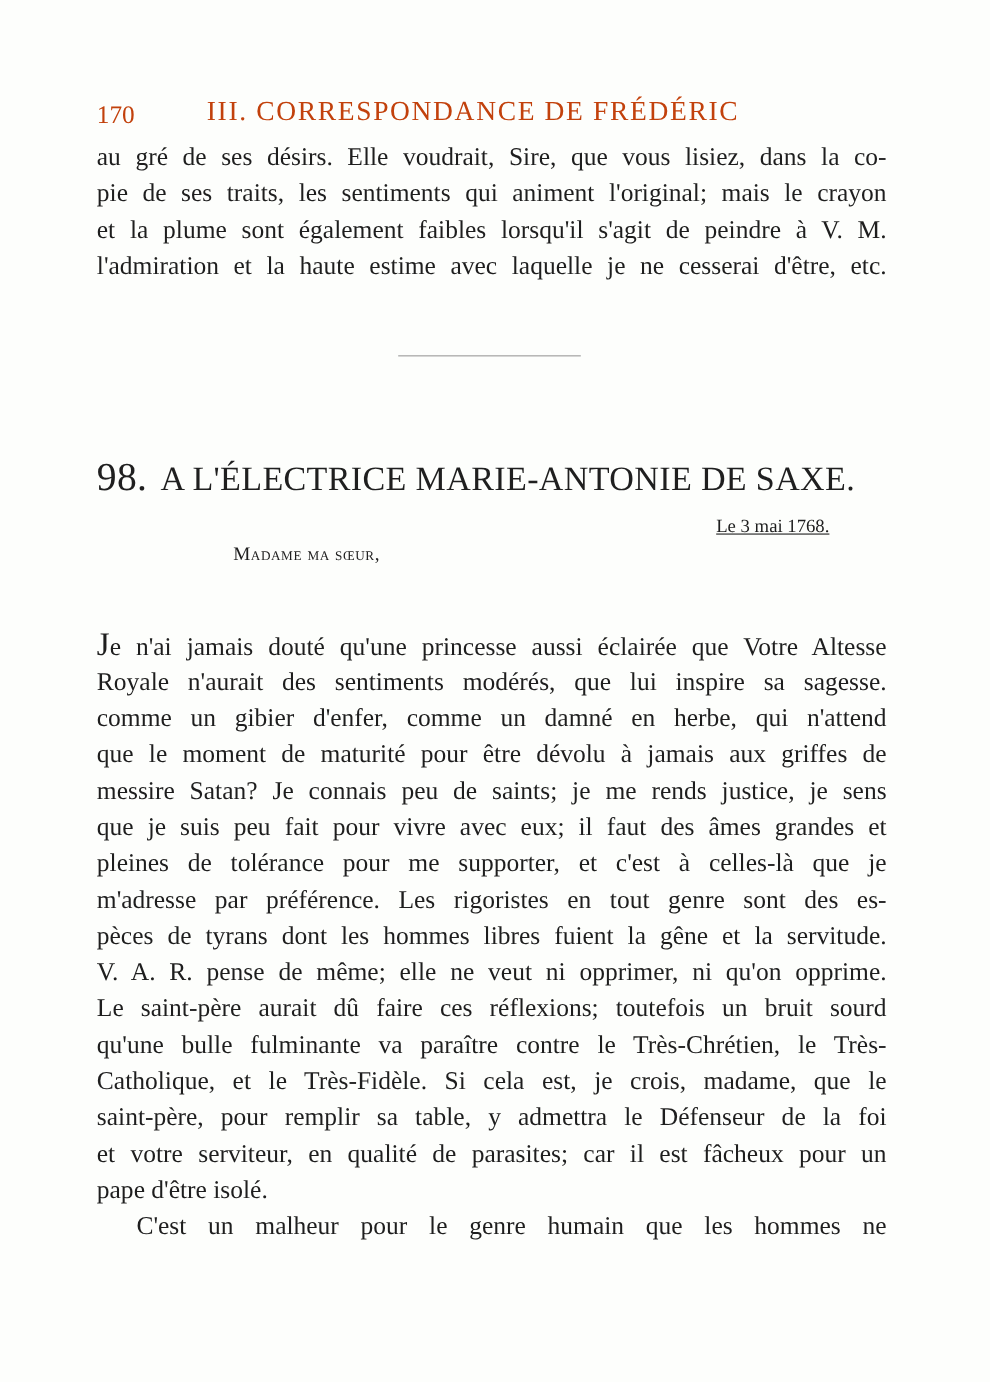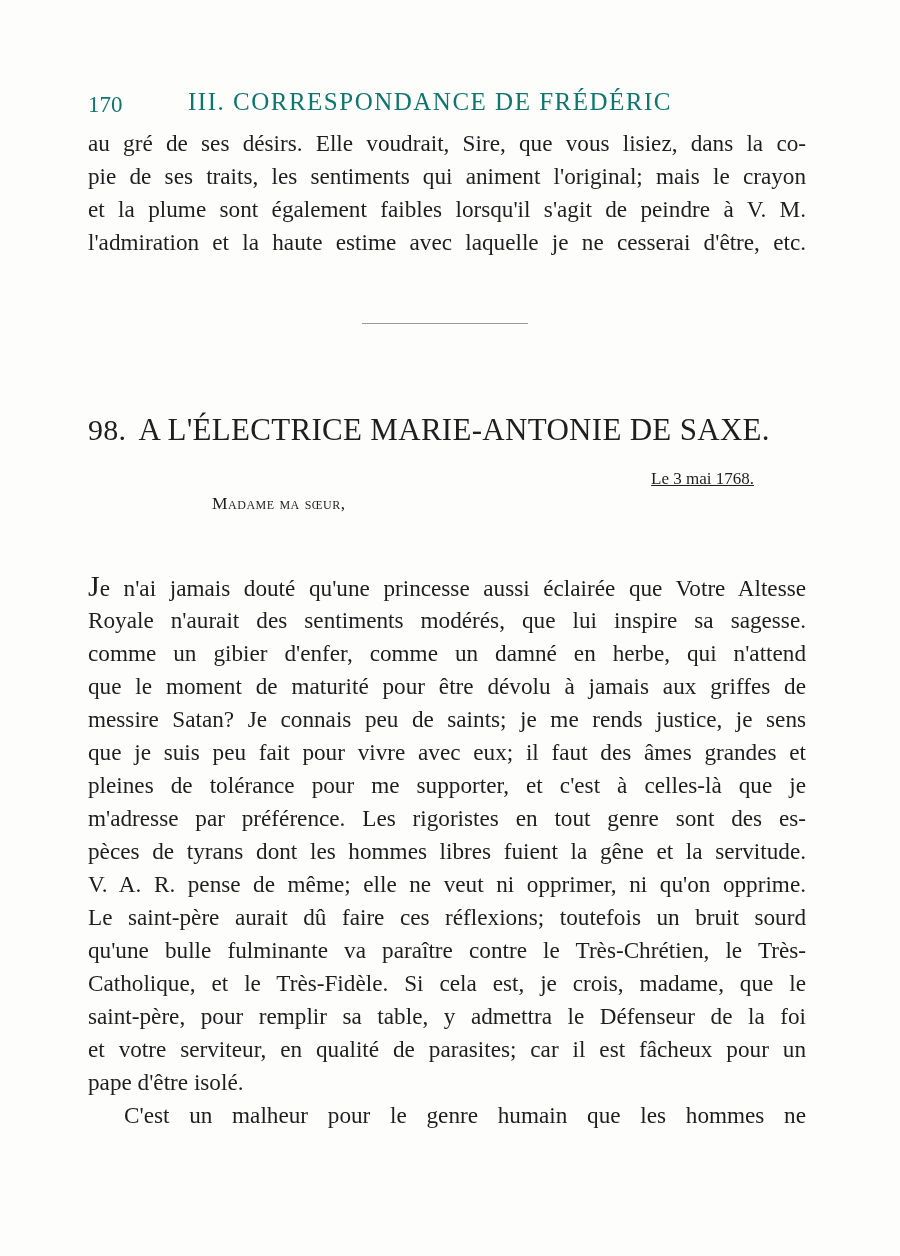--- a/index.html
+++ b/index.html
@@ -22,21 +22,21 @@
       width: 718px;
     }
     .running-head {
       position: absolute;
       top: 88px;
       left: 0;
       width: 718px;
       height: 36px;
       font-size: 25px;
       letter-spacing: 1.5px;
-      color: #0f766e;
+      color: #c2410c;
     }
     .folio {
       position: absolute;
       left: 0;
       top: 4px;
       font-size: 23px;
       letter-spacing: 0;
     }
     .head-title {
       position: absolute;
@@ -78,21 +78,21 @@
       position: absolute;
       top: 412px;
       left: 0;
       width: 718px;
       font-size: 31px;
       letter-spacing: 0.3px;
       white-space: nowrap;
       color: #1f1f1f;
     }
     .letter-title .num {
-      font-size: 30px;
+      font-size: 36px;
       margin-right: 12px;
     }
     .letter-date {
       position: absolute;
       top: 469px;
       right: 52px;
       font-size: 17px;
       white-space: nowrap;
       text-decoration: underline;
     }

